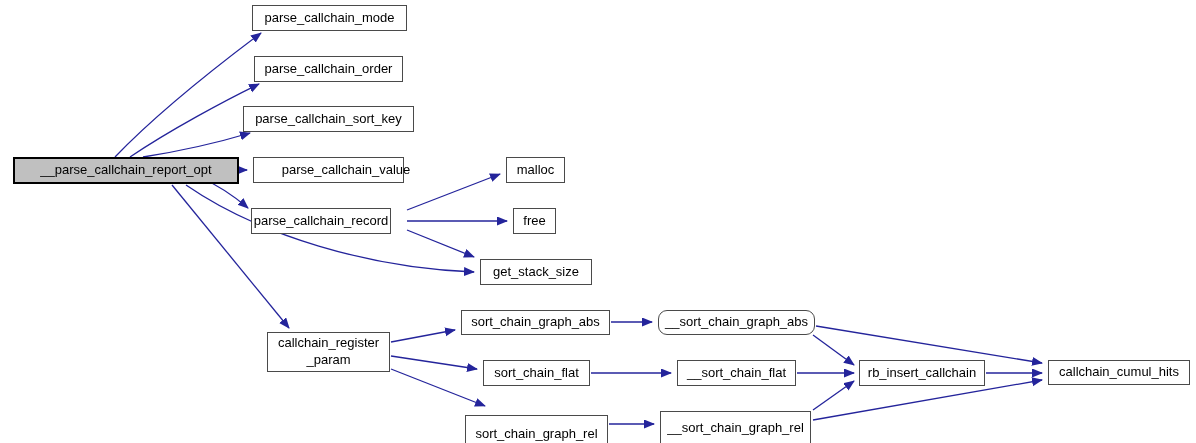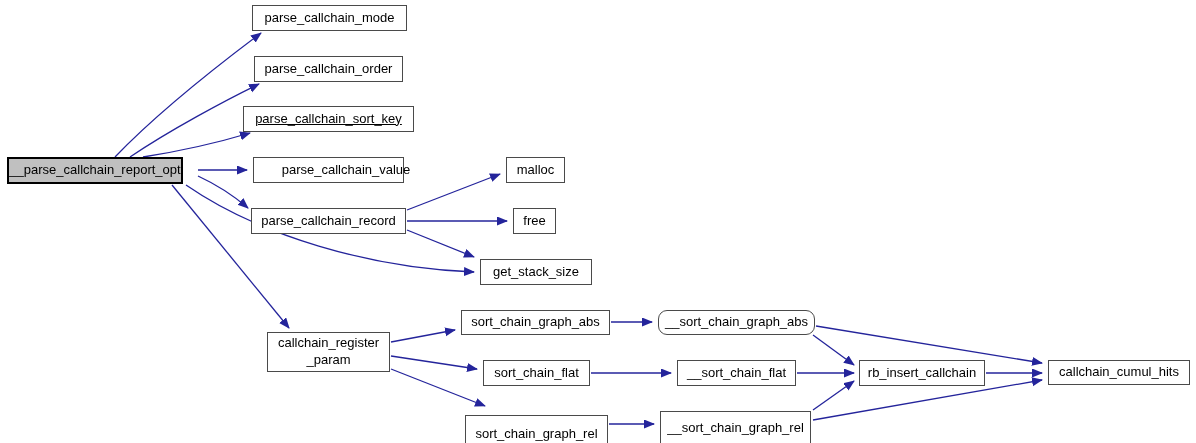--- a/index.html
+++ b/index.html
@@ -58,41 +58,41 @@
     <path class="edge" d="M 591 373 L 671 373" marker-end="url(#arrowhead)"></path>
     <path class="edge" d="M 609 424 L 654 424" marker-end="url(#arrowhead)"></path>
     <path class="edge" d="M 813 335 L 854 365" marker-end="url(#arrowhead)"></path>
     <path class="edge" d="M 816 326 L 1042 363" marker-end="url(#arrowhead)"></path>
     <path class="edge" d="M 797 373 L 854 373" marker-end="url(#arrowhead)"></path>
     <path class="edge" d="M 813 410 L 854 381" marker-end="url(#arrowhead)"></path>
     <path class="edge" d="M 813 420 L 1042 380" marker-end="url(#arrowhead)"></path>
     <path class="edge" d="M 986 373 L 1042 373" marker-end="url(#arrowhead)"></path>
   </svg>
 
-  <div class="node root" style="left:7px;top:157px;width:176px;height:27px;">
+  <div class="node root" style="left:13px;top:157px;width:226px;height:27px;">
     <span>__parse_callchain_report_opt</span>
   </div>
 
   <div class="node" style="left:252px;top:5px;width:155px;height:26px;">
     <span>parse_callchain_mode</span>
   </div>
 
   <div class="node" style="left:254px;top:56px;width:149px;height:26px;">
     <span>parse_callchain_order</span>
   </div>
 
-  <div class="node" style="left:243px;top:106px;width:171px;height:26px;text-decoration:underline;">
+  <div class="node" style="left:243px;top:106px;width:171px;height:26px;">
     <span>parse_callchain_sort_key</span>
   </div>
 
   <div class="node" style="left:253px;top:157px;width:151px;height:26px;padding-left:35px;">
     <span>parse_callchain_value</span>
   </div>
 
-  <div class="node" style="left:251px;top:208px;width:155px;height:26px;">
+  <div class="node" style="left:251px;top:208px;width:140px;height:26px;">
     <span>parse_callchain_record</span>
   </div>
 
   <div class="node" style="left:506px;top:157px;width:59px;height:26px;">
     <span>malloc</span>
   </div>
 
   <div class="node" style="left:513px;top:208px;width:43px;height:26px;">
     <span>free</span>
   </div>

